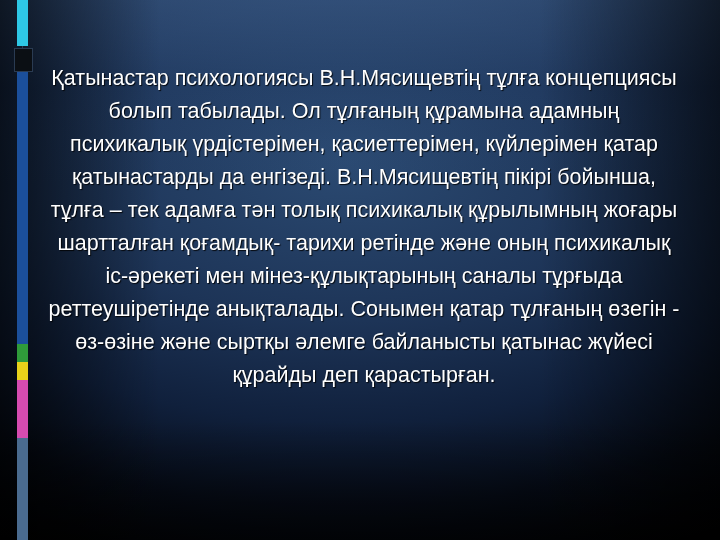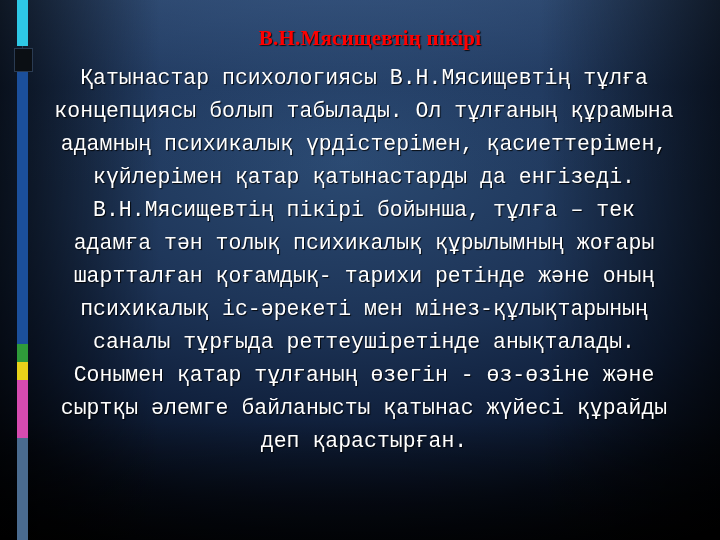--- a/index.html
+++ b/index.html
@@ -95,21 +95,21 @@
   }
 
   
   .body-text {
     position: absolute;
     top: 62px;
     left: 48px;
     width: 632px;
     text-align: center;
     color: #ffffff;
-    font-family: Liberation Mono, monospace;
+    font-family: Liberation Sans, sans-serif;
     font-size: 21.5px;
     line-height: 33px;
     text-shadow: 1px 1px 1px rgba(0,0,0,0.85);
   }
   .body-text p {
     margin: 0;
   }
 </style>
 </head>
 <body>
@@ -125,19 +125,18 @@
     <div class="rail-line"></div>
     <div class="seg" style="top:0px;height:46px;background:#2ec8e6;"></div>
     <div class="seg" style="top:72px;height:272px;background:#1b4f9b;"></div>
     <div class="seg" style="top:344px;height:18px;background:#2f9b3a;"></div>
     <div class="seg" style="top:362px;height:18px;background:#e8d21a;"></div>
     <div class="seg" style="top:380px;height:58px;background:#d64bb0;"></div>
     <div class="seg" style="top:438px;height:102px;background:#4a6b8f;"></div>
     <div class="dark-block"></div>
   </div>
 
-  <div class="title">В.Н.Мясищевтің пікірі</div>
 
   <div class="body-text">
     <p>Қатынастар психологиясы В.Н.Мясищевтің тұлға концепциясы болып табылады. Ол тұлғаның құрамына адамның психикалық үрдістерімен, қасиеттерімен, күйлерімен қатар қатынастарды да енгізеді. В.Н.Мясищевтің пікірі бойынша, тұлға – тек адамға тән толық психикалық құрылымның жоғары шартталған қоғамдық- тарихи ретінде және оның психикалық іс-әрекеті мен мінез-құлықтарының саналы тұрғыда реттеушіретінде анықталады. Сонымен қатар тұлғаның өзегін - өз-өзіне және сыртқы әлемге байланысты қатынас жүйесі құрайды деп қарастырған.</p>
   </div>
 
 </div>
 
 </body></html>

